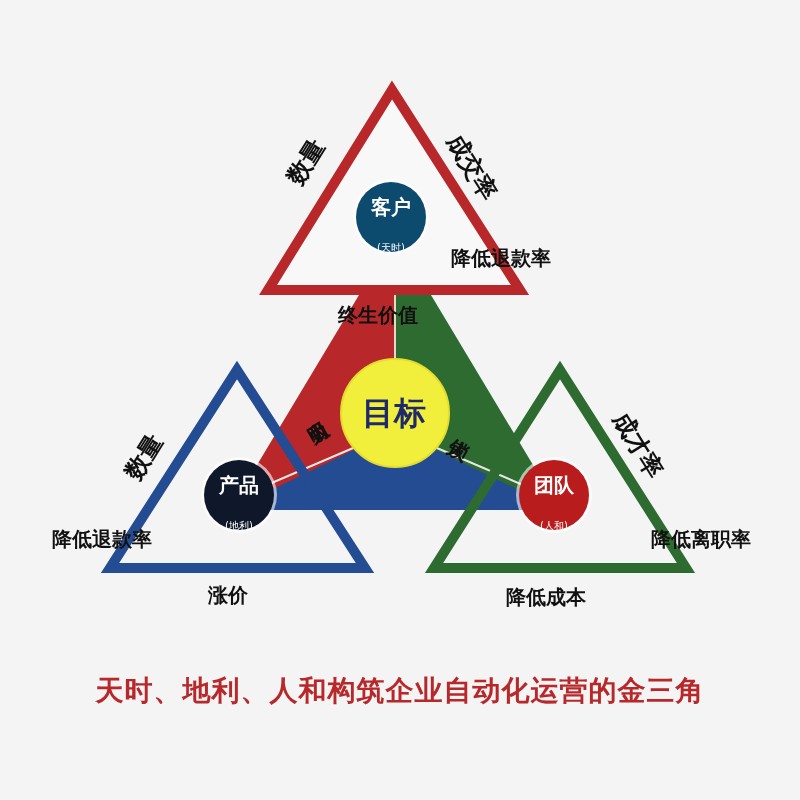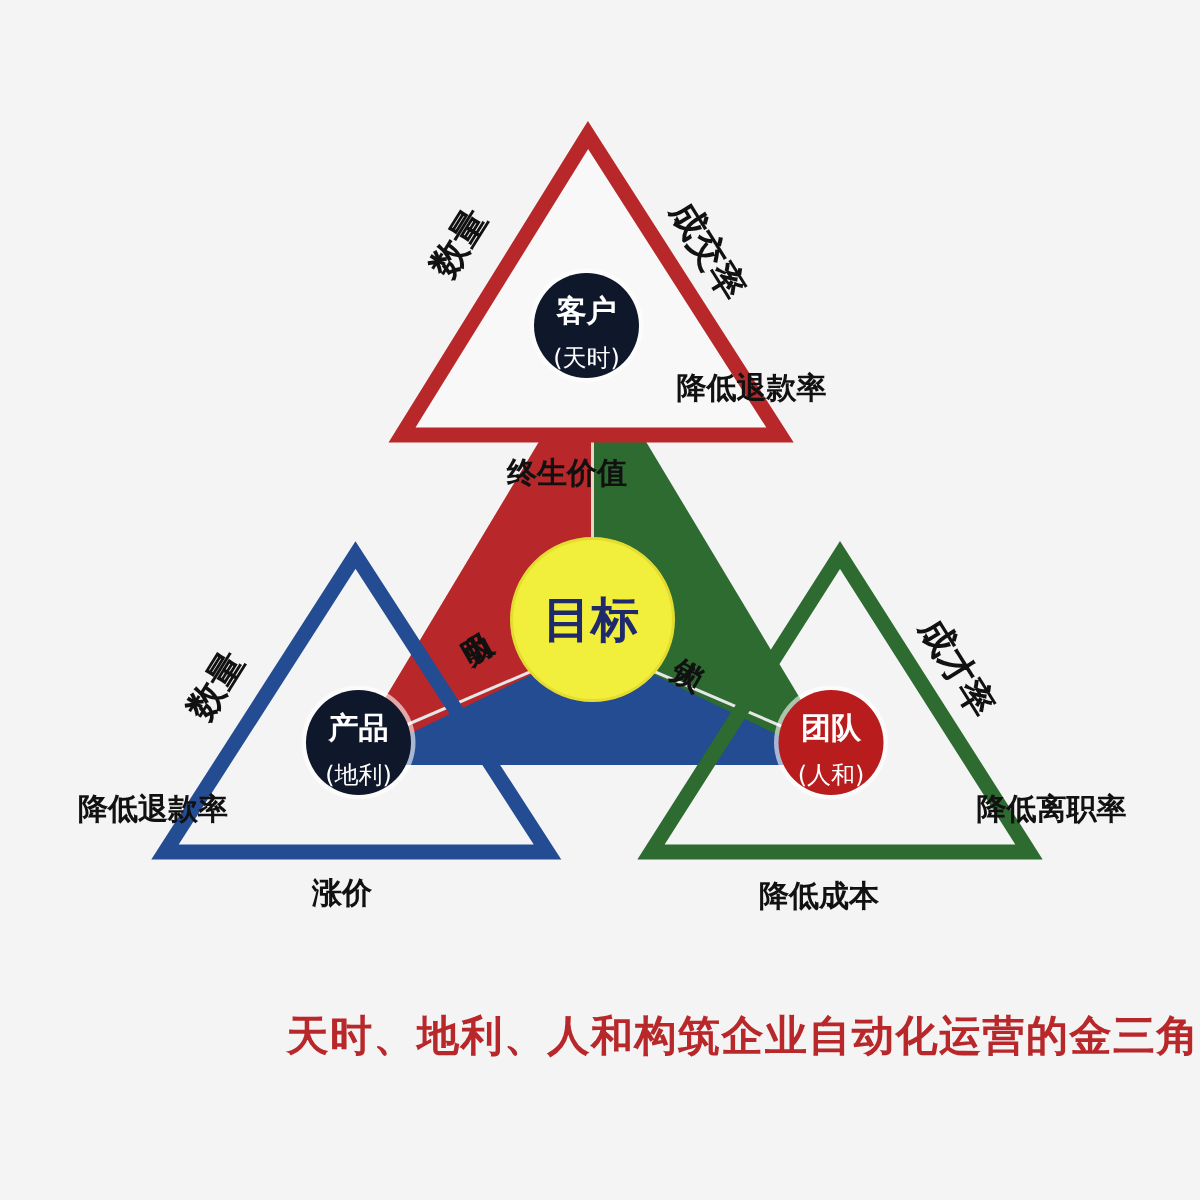--- a/index.html
+++ b/index.html
@@ -2,22 +2,22 @@
 <html><head>
 <meta charset="utf-8">
 <style>
   html, body { margin:0; padding:0; }
   body { width:800px; height:800px; background:#f4f4f4; position:relative; overflow:hidden;
          font-family:"DejaVu Sans", sans-serif; }
   svg { position:absolute; left:0; top:0; }
   .lbl { position:absolute; font-weight:bold; color:#111; white-space:nowrap; font-size:20px; line-height:1; }
   .node { position:absolute; border-radius:50%; color:#fff; text-align:center; box-shadow:0 0 0 3px rgba(255,255,255,0.6); }
   .node .t1 { display:block; font-size:20px; font-weight:bold; margin-top:12px; }
-  .node .t2 { display:block; font-size:16px; margin-top:8px; }
-  .caption { position:absolute; left:0; width:800px; top:672px; text-align:right; font-size:28px; font-weight:bold; color:#b8282a; letter-spacing:1px; }
+  .node .t2 { display:block; font-size:10px; margin-top:20px; }
+  .caption { position:absolute; left:0; width:800px; top:672px; text-align:center; font-size:28px; font-weight:bold; color:#b8282a; letter-spacing:1px; }
 </style>
 </head>
 <body>
 
 <svg width="800" height="800">
 
   <polygon points="395,235 230,510 395,510" fill="#b8282a"></polygon>
   <polygon points="395,235 560,510 395,510" fill="#2d6b30"></polygon>
   <polygon points="230,510 560,510 395,430" fill="#234c93"></polygon>
   <line x1="395" y1="235" x2="395" y2="420" stroke="#e9d7c5" stroke-width="2"></line>
@@ -34,21 +34,21 @@
 
   <circle cx="395" cy="413" r="54" fill="#f2ee3c" stroke="#e4dd30" stroke-width="2"></circle>
 </svg>
 
 <div class="lbl" style="left:362px;top:397px;font-size:32px;color:#1f2a6b;">目标</div>
 
 <div class="lbl" style="left:338px;top:305px;">终生价值</div>
 <div class="lbl" style="left:296px;top:410px;writing-mode:vertical-rl;transform:rotate(-30deg);font-size:20px;">吸引力</div>
 <div class="lbl" style="left:462px;top:428px;writing-mode:vertical-rl;transform:rotate(30deg);font-size:20px;">锁人</div>
 
-<div class="node" style="left:356px;top:182px;width:70px;height:70px;background:#0f172a;">
+<div class="node" style="left:356px;top:182px;width:70px;height:70px;background:#0c4a6e;">
   <span class="t1">客户</span>
   <span class="t2">(天时)</span>
 </div>
 <div class="lbl" style="left:282px;top:150px;transform:rotate(-58deg);font-size:24px;">数量</div>
 <div class="lbl" style="left:436px;top:155px;transform:rotate(58deg);font-size:24px;">成交率</div>
 <div class="lbl" style="left:451px;top:248px;">降低退款率</div>
 
 <div class="node" style="left:204px;top:460px;width:70px;height:70px;background:#0f172a;">
   <span class="t1">产品</span>
   <span class="t2">(地利)</span>

